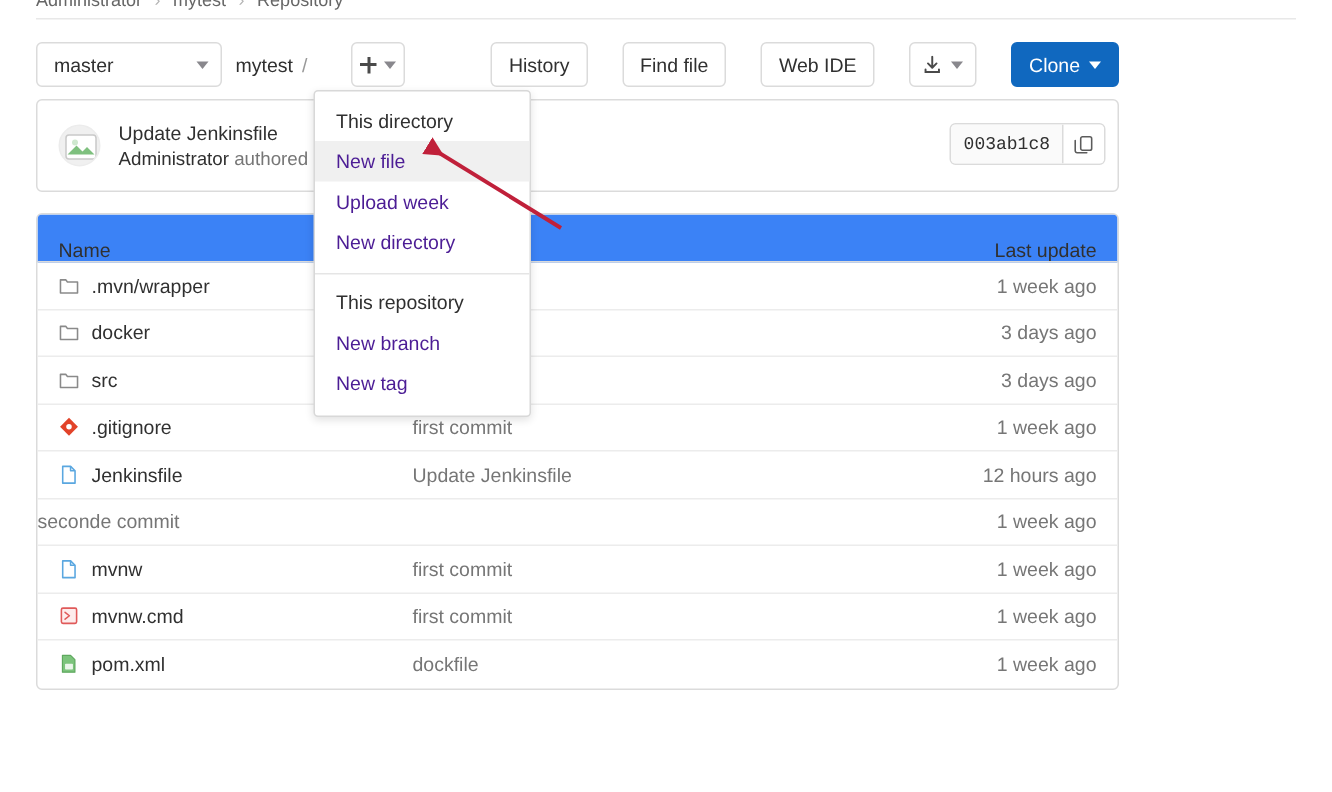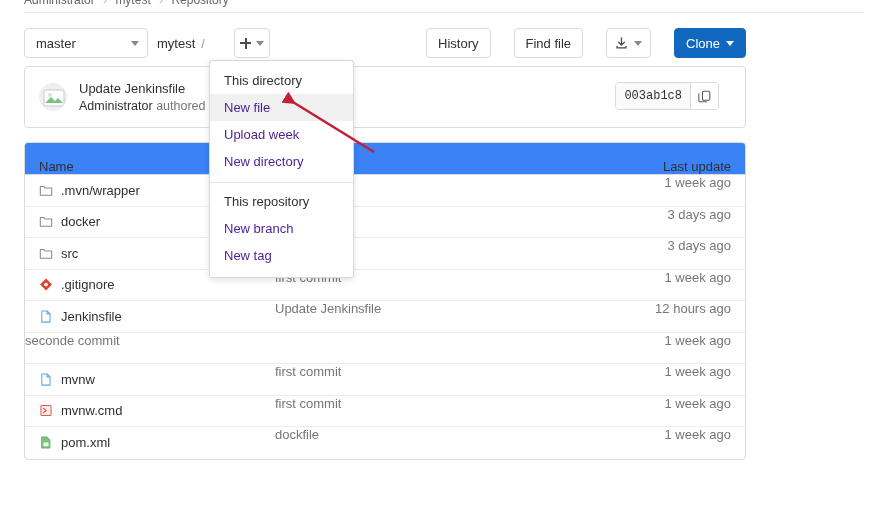--- a/index.html
+++ b/index.html
@@ -115,21 +115,21 @@
     background: #f0f0f0; overflow: hidden;
     border: 1px solid #ececec;
   }
   .commit-text {
     position: absolute; left: 54px; top: 13px;
   }
   .commit-title { font-size: 13px; color: #303030; line-height: 17px; }
   .commit-sub { font-size: 12.5px; color: #767676; line-height: 18px; }
   .commit-sub .author { color: #303030; }
   .sha-box {
-    position: absolute; right: 26px; top: 15px;
+    position: absolute; right: 8px; top: 15px;
     display: flex; height: 28px;
     border: 1px solid #dbdbdb; border-radius: 4px;
     overflow: hidden;
   }
   .sha-val {
     display: flex; align-items: center;
     padding: 0 8px;
     font-family: "Liberation Mono", monospace;
     font-size: 12px; color: #303030;
     background: #fafafa;
@@ -151,21 +151,21 @@
     overflow: hidden;
   }
   .tree-head {
     display: flex; align-items: flex-end;
     height: 32px;
     background: #3b82f6;
     border-bottom: 1px solid #dbdbdb;
     font-size: 13px; color: #303030;
   }
   .tree-row {
-    display: flex; 
+    display: flex; align-items: center;
     height: 31.5px;
     border-bottom: 1px solid #ececec;
     font-size: 13px;
   }
   .tree-row:last-child { border-bottom: none; }
   .c-name { width: 250px; padding-left: 14px; display: flex; align-items: center; gap: 8px; }
   .c-msg  { flex: 1; color: #767676; }
   .c-upd  { width: 170px; text-align: right; padding-right: 14px; color: #767676; }
   .tree-head .c-msg { color: #303030; }
   .tree-head .c-upd { color: #303030; }
@@ -232,20 +232,21 @@
   </div>
 
   <div class="add-btn">
     <span class="plus"></span>
     <span class="chev"></span>
   </div>
 
   <div class="tb-right">
     <button class="btn">History</button>
     <button class="btn">Find file</button>
+    <button class="btn">Web IDE</button>
     <button class="btn icon-split">
       <svg class="dl-ico" viewBox="0 0 16 16">
         <path d="M8 1v8M4.5 6.5L8 10l3.5-3.5" fill="none" stroke="#4a4a4a" stroke-width="1.6" stroke-linecap="round" stroke-linejoin="round"></path>
         <path d="M2.5 11.5v2h11v-2" fill="none" stroke="#4a4a4a" stroke-width="1.6" stroke-linecap="round"></path>
       </svg>
       <span class="chev"></span>
     </button>
     <button class="btn primary">
       <span>Clone</span>
       <span class="chev white"></span>

